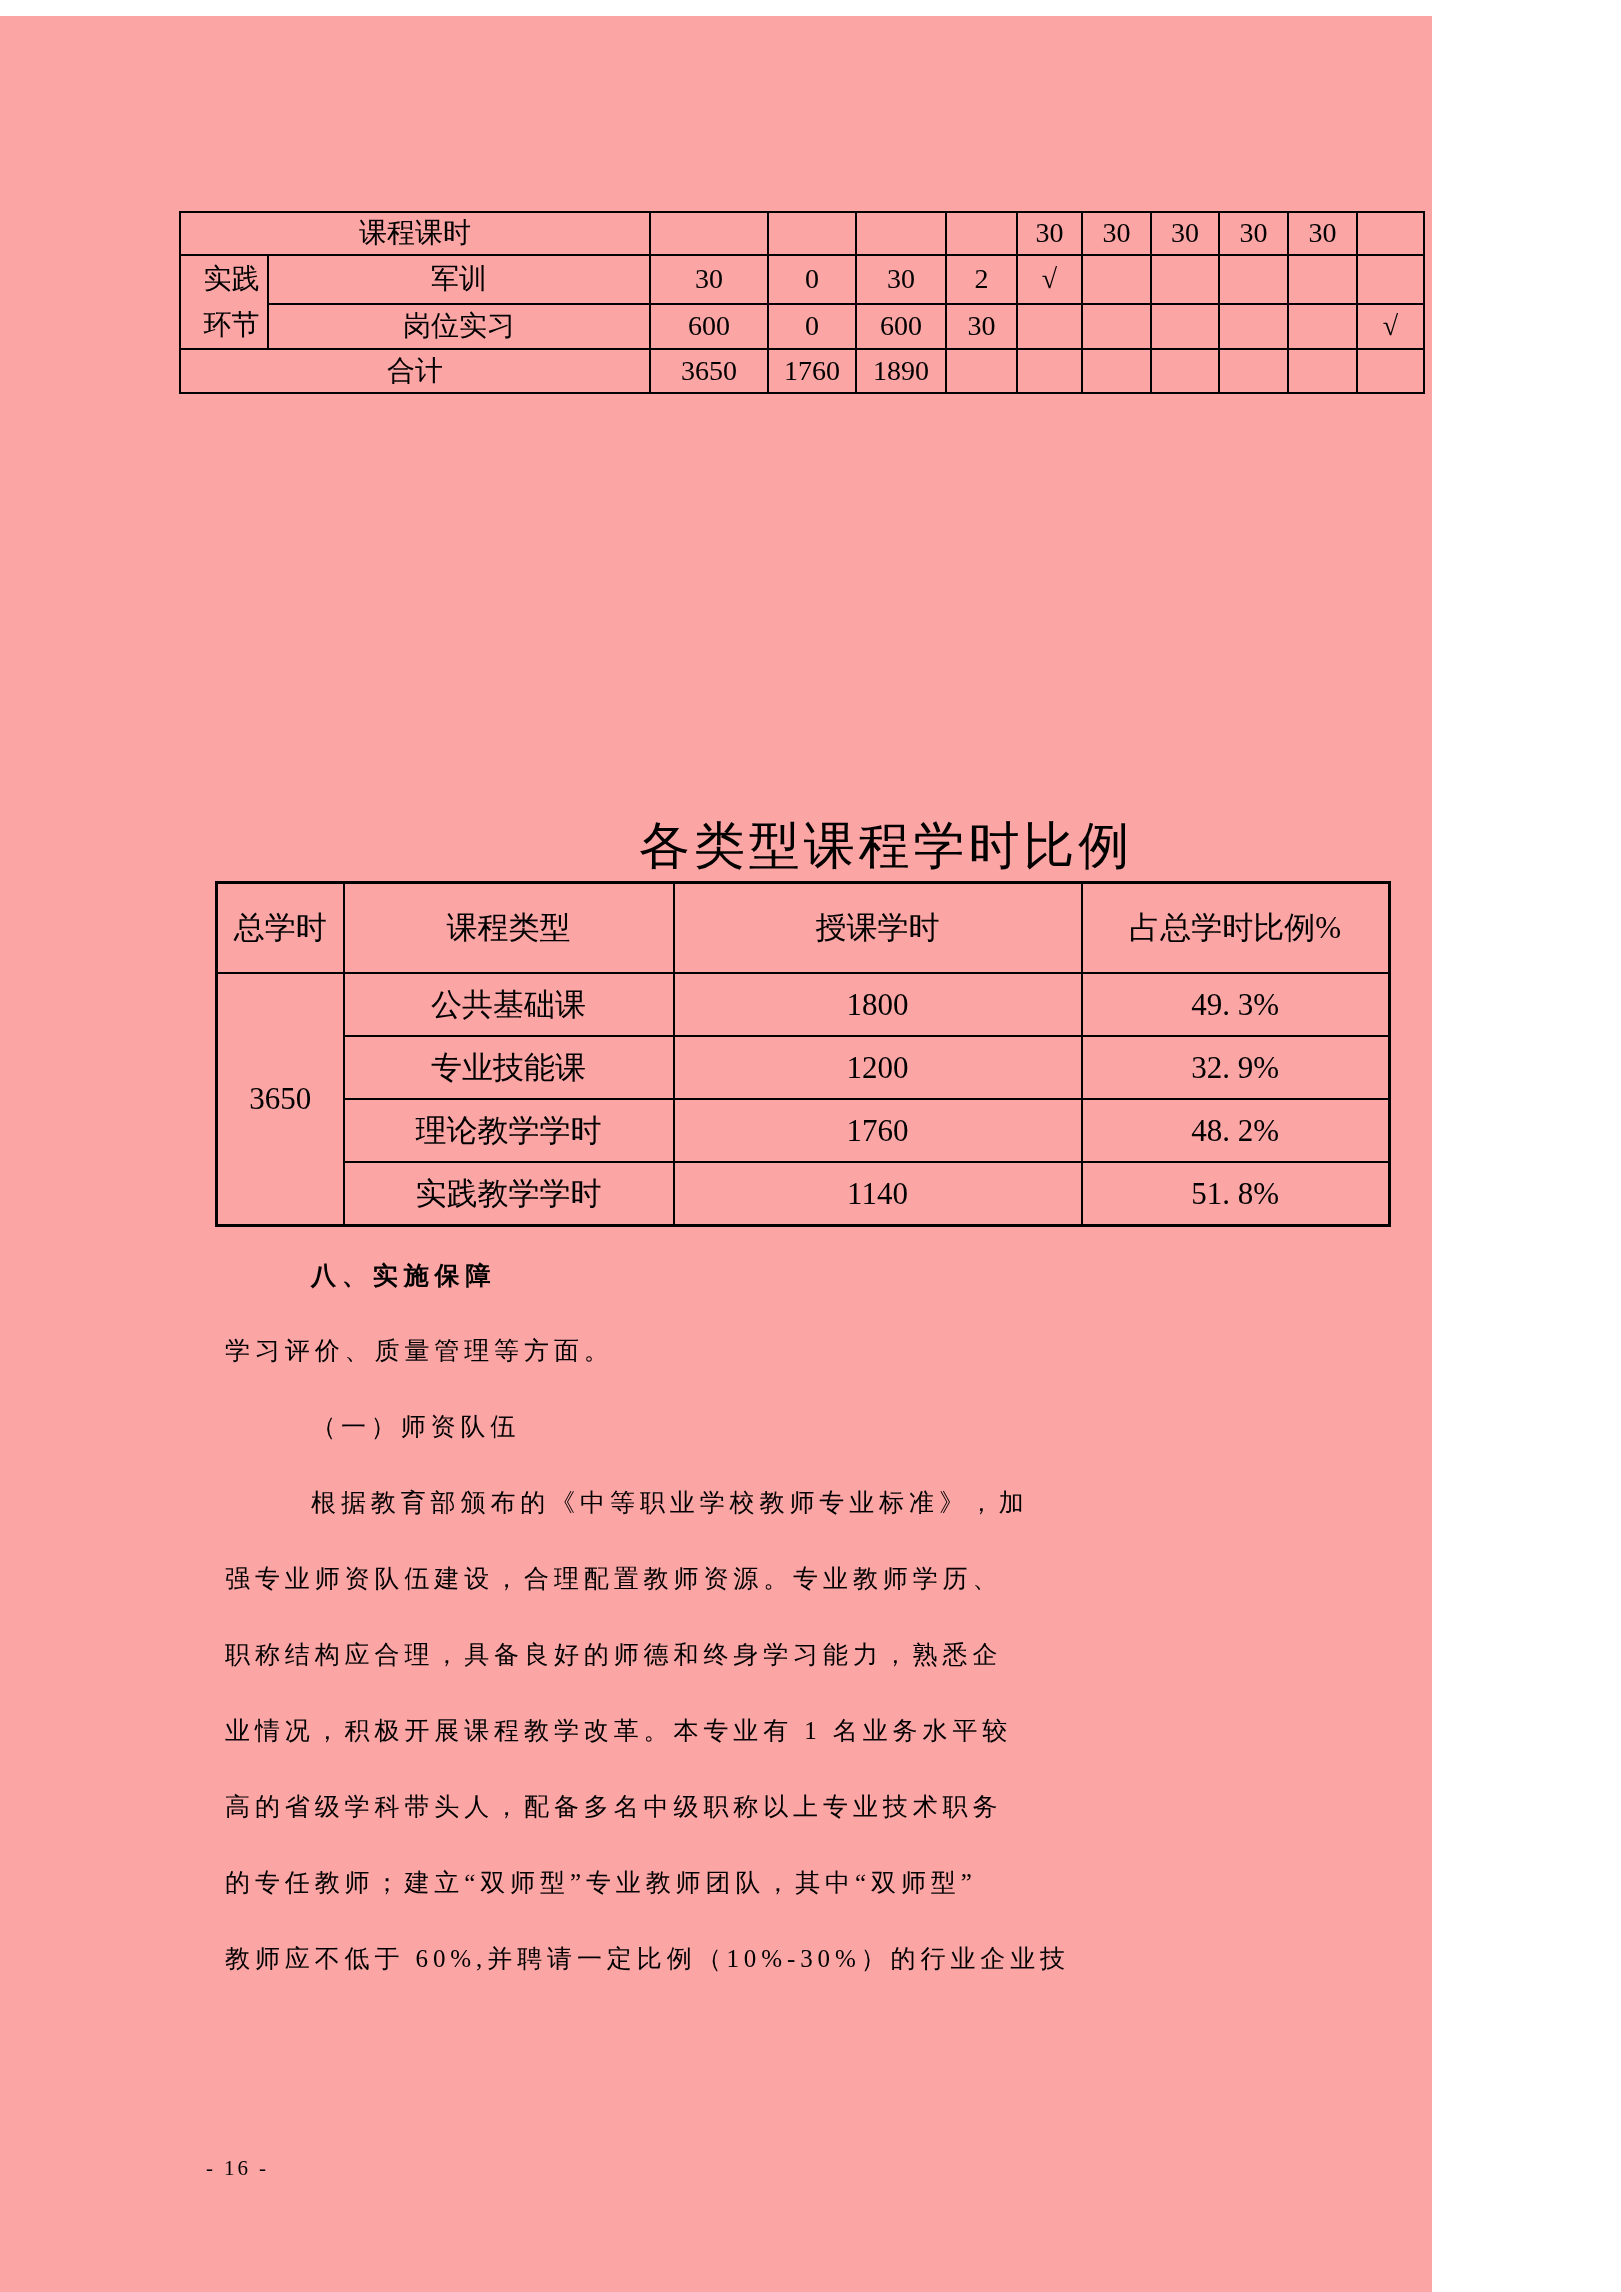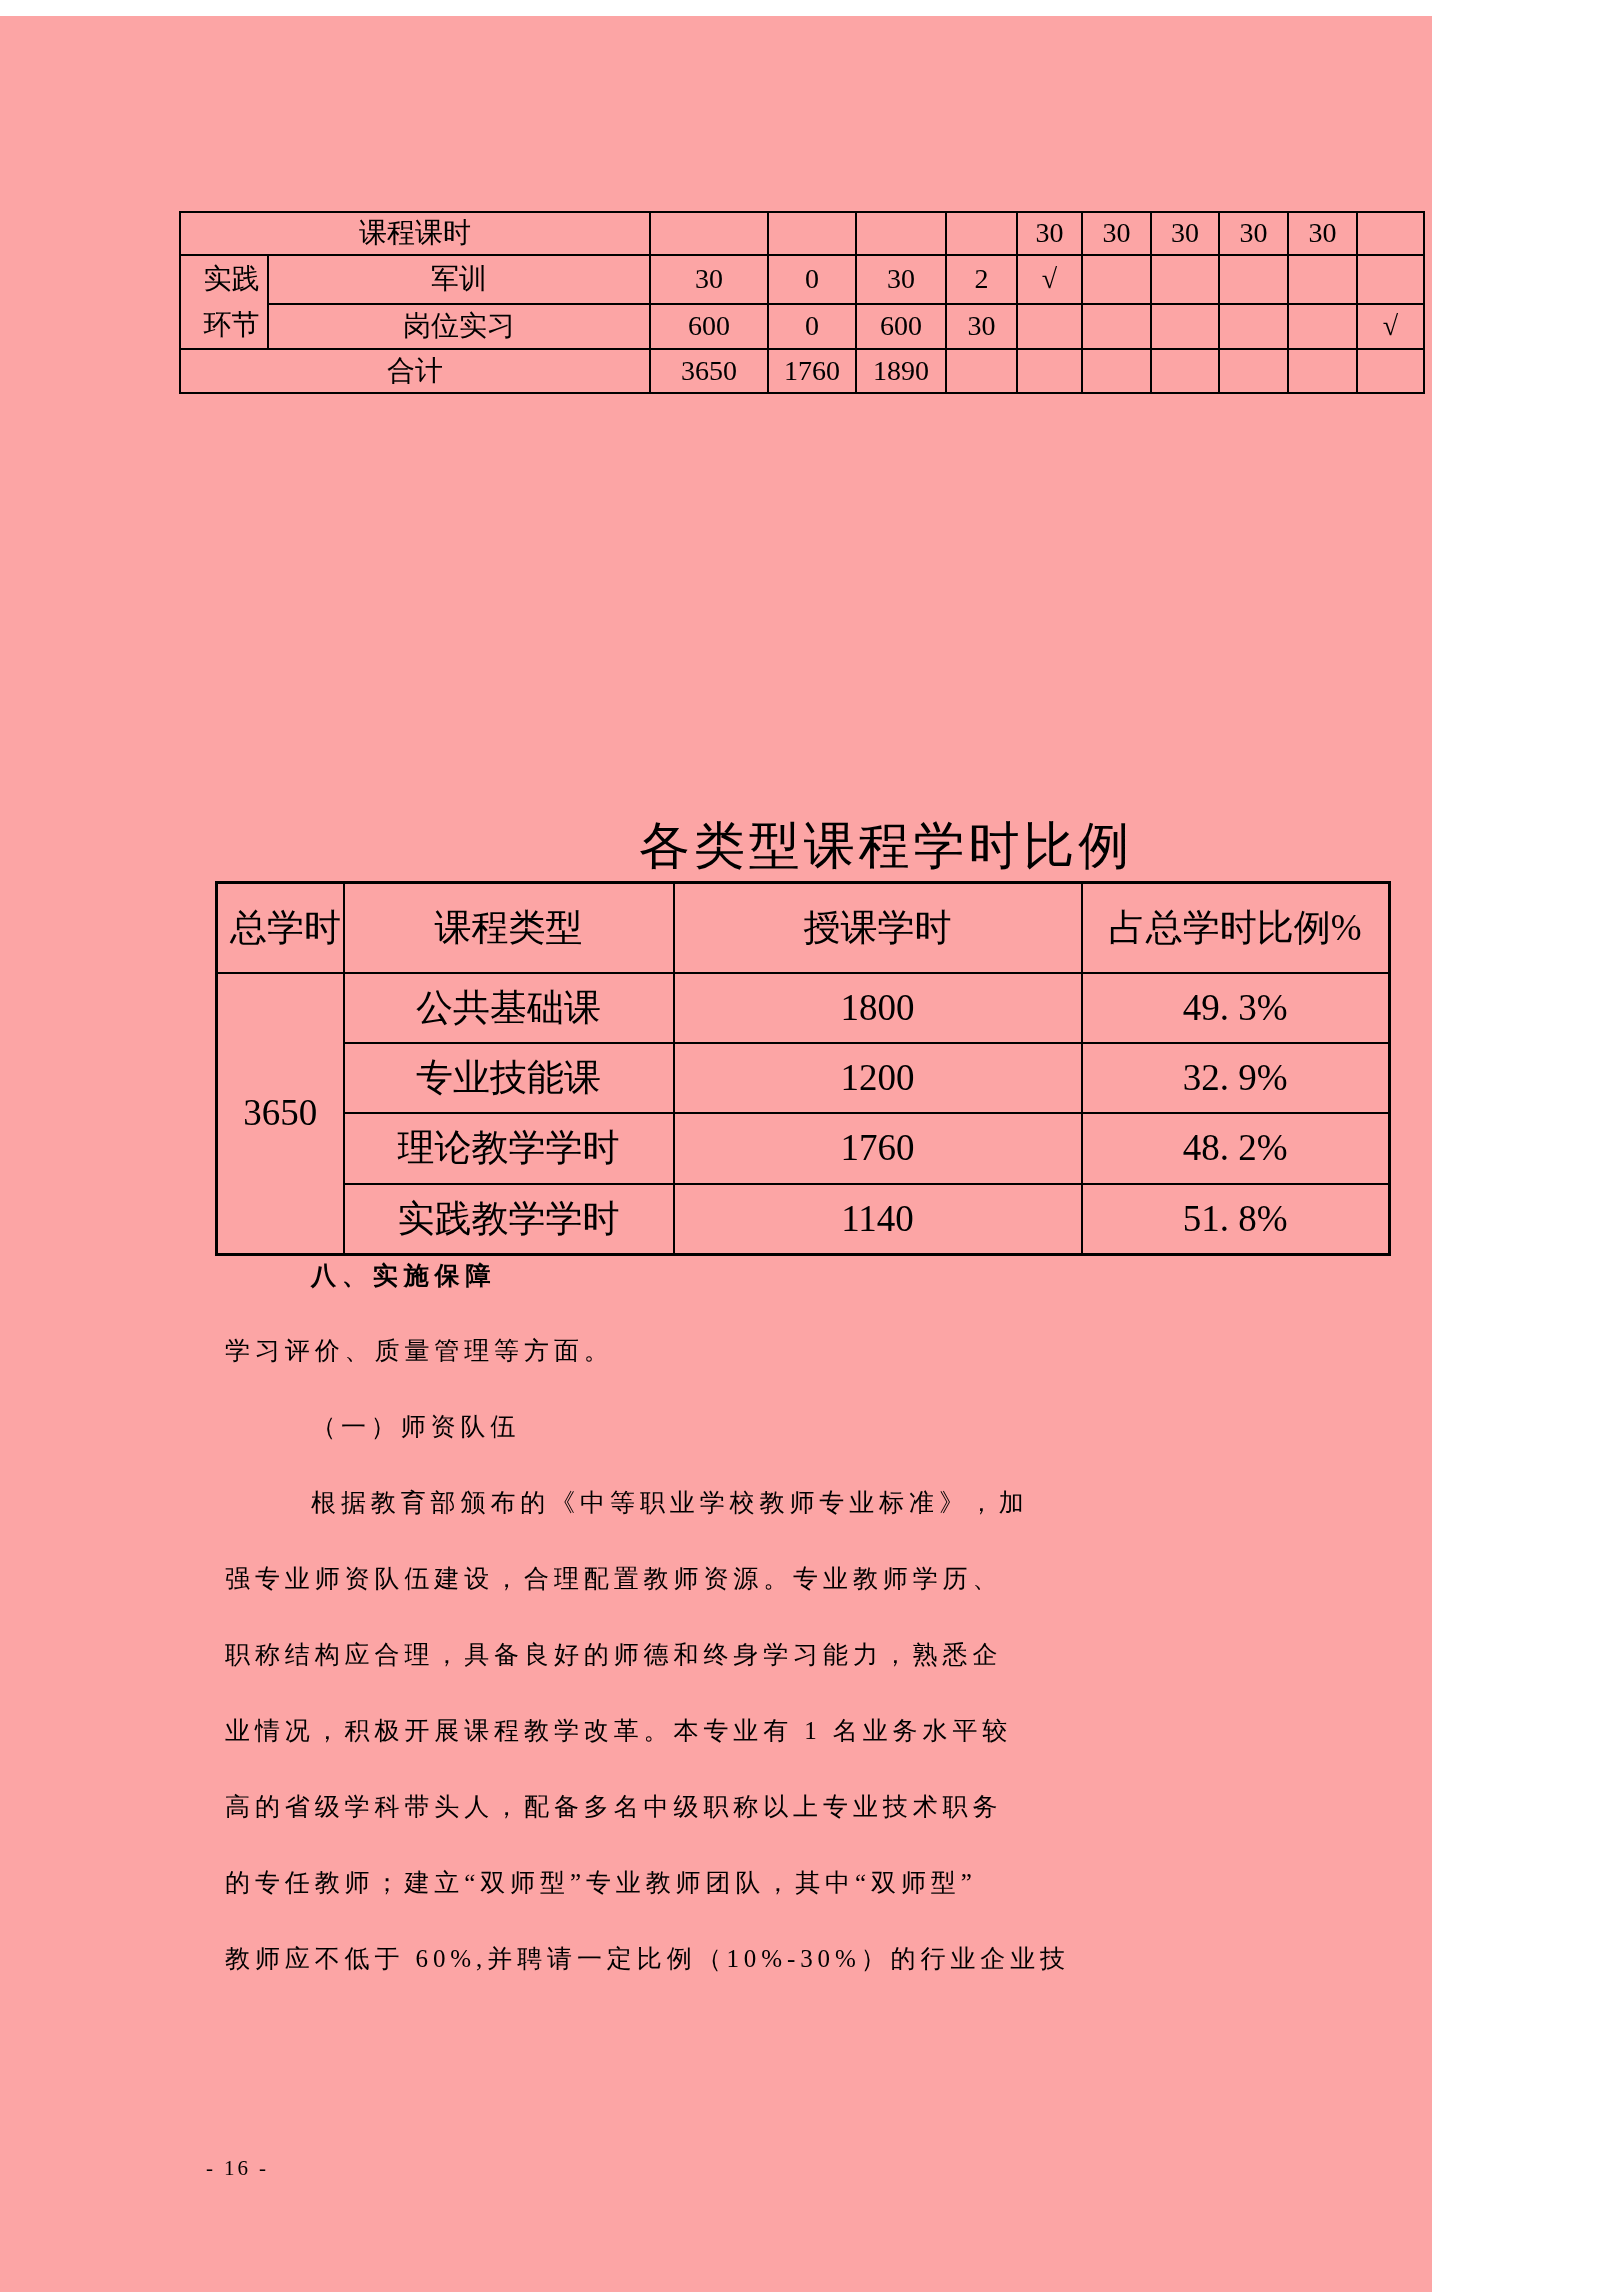--- a/index.html
+++ b/index.html
@@ -27,21 +27,21 @@
   .t2-title{
     position:absolute;left:639px;top:806px;height:49px;line-height:49px;
     font-size:51px;letter-spacing:3.9px;white-space:nowrap;
   }
 
   
   .t2{position:absolute;left:215px;top:865px;width:1173px;border:3.9px solid #000;}
   .t2 td{
     border:2px solid #000;padding:12px;margin:0;overflow:hidden;
     text-align:center;vertical-align:middle;
-    font-size:37px;line-height:1.2;white-space:nowrap;
+    font-size:31px;line-height:1.2;white-space:nowrap;
   }
   .t2 tr.hrow{height:90px;}
   .t2 tr.drow{height:44px;}
 
   
   .body-text{position:absolute;left:225px;top:1221px;width:1186px;}
   .line{
     height:76px;line-height:76px;font-size:25px;letter-spacing:4.9px;
     white-space:nowrap;overflow:visible;
   }

